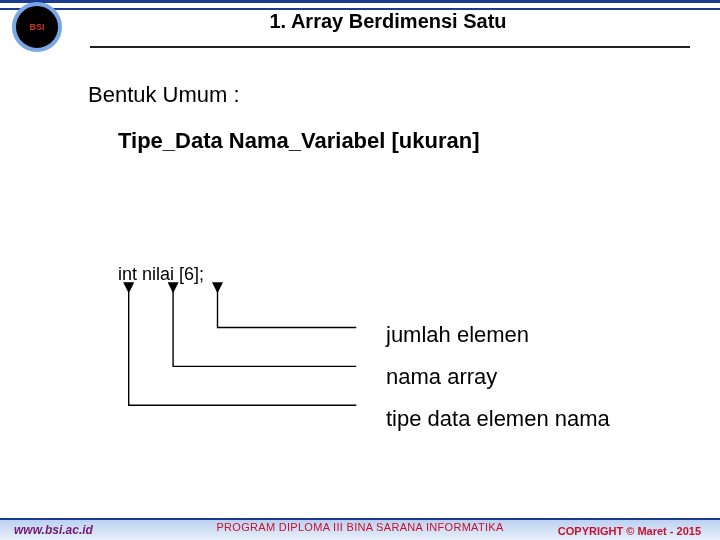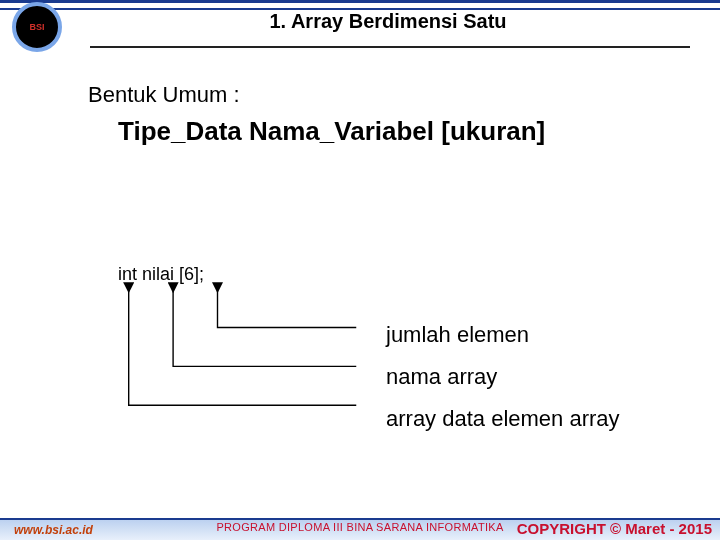--- a/index.html
+++ b/index.html
@@ -20,49 +20,49 @@
   .title {
     position:absolute; top:10px; left:86px; right:30px;
     font-size:20px; font-weight:bold; color:#000; text-align:center;
   }
   .title-underline {
     position:absolute; top:46px; left:90px; right:30px; height:2px; background:#222;
   }
 
   .body { position:absolute; top:64px; left:40px; right:40px; bottom:60px; color:#000;margin-left:48px; }
   .label1 { position:absolute; top:18px; left:0; font-size:22px; }
-  .syntax { position:absolute; top:52px; left:30px; font-size:26px; font-weight:bold; }
+  .syntax { position:absolute; top:64px; left:30px; font-size:22px; font-weight:bold; }
   .label2 { position:absolute; top:150px; left:0; font-size:22px; }
   .example { position:absolute; top:200px; left:30px; font-size:18px; }
 
   
   svg.connectors { position:absolute; top:0; left:0; width:100%; height:100%; pointer-events:none; }
 
   .ann { position:absolute; left:298px; font-size:22px; }
   .ann1 { top:258px; }
   .ann2 { top:300px; }
   .ann3 { top:342px; }
 
   
   .footer { position:absolute; bottom:0; left:0; right:0; height:40px; }
   .footer .grad {
     position:absolute; bottom:0; left:0; right:0; height:22px;
     background:linear-gradient(#bcd1f0,#e8f0fb);
     border-top:2px solid #1a3b8f;
   }
   .footer .url {
     position:absolute; left:14px; bottom:3px; font-size:12px; font-weight:bold;
-    font-style:italic; color:#c2410c;
+    font-style:italic; color:#701a75;
   }
   .footer .prog {
     position:absolute; left:0; right:0; bottom:7px; text-align:center;
     font-size:11px; font-weight:normal; color:#c8102e; letter-spacing:0.3px;
   }
   .footer .copy {
-    position:absolute; right:8px; bottom:3px; font-size:15px; font-weight:bold; color:#c8102e;
+    position:absolute; right:19px; bottom:3px; font-size:11px; font-weight:bold; color:#c8102e;
   }
 </style>
 </head>
 <body>
 
 <div class="slide">
 
   <div class="topbar">
     <div class="line1"></div>
     <div class="line2"></div>
@@ -86,21 +86,21 @@
 
       <path d="M140 227 L140 270 L290 270" fill="none" stroke="#000" stroke-width="1.5" marker-start="url(#arrow)"></path>
 
       <path d="M92 227 L92 312 L290 312" fill="none" stroke="#000" stroke-width="1.5" marker-start="url(#arrow)"></path>
 
       <path d="M44 227 L44 354 L290 354" fill="none" stroke="#000" stroke-width="1.5" marker-start="url(#arrow)"></path>
     </svg>
 
     <div class="ann ann2">nama array</div>
     <div class="ann ann1">jumlah elemen</div>
-    <div class="ann ann3">array data elemen array</div>
+    <div class="ann ann3">tipe data elemen nama</div>
   </div>
 
   <div class="footer">
     <div class="grad"></div>
     <div class="url">www.bsi.ac.id</div>
     <div class="prog">PROGRAM DIPLOMA III BINA SARANA INFORMATIKA</div>
     <div class="copy">COPYRIGHT © Maret - 2015</div>
   </div>
 
 </div>

